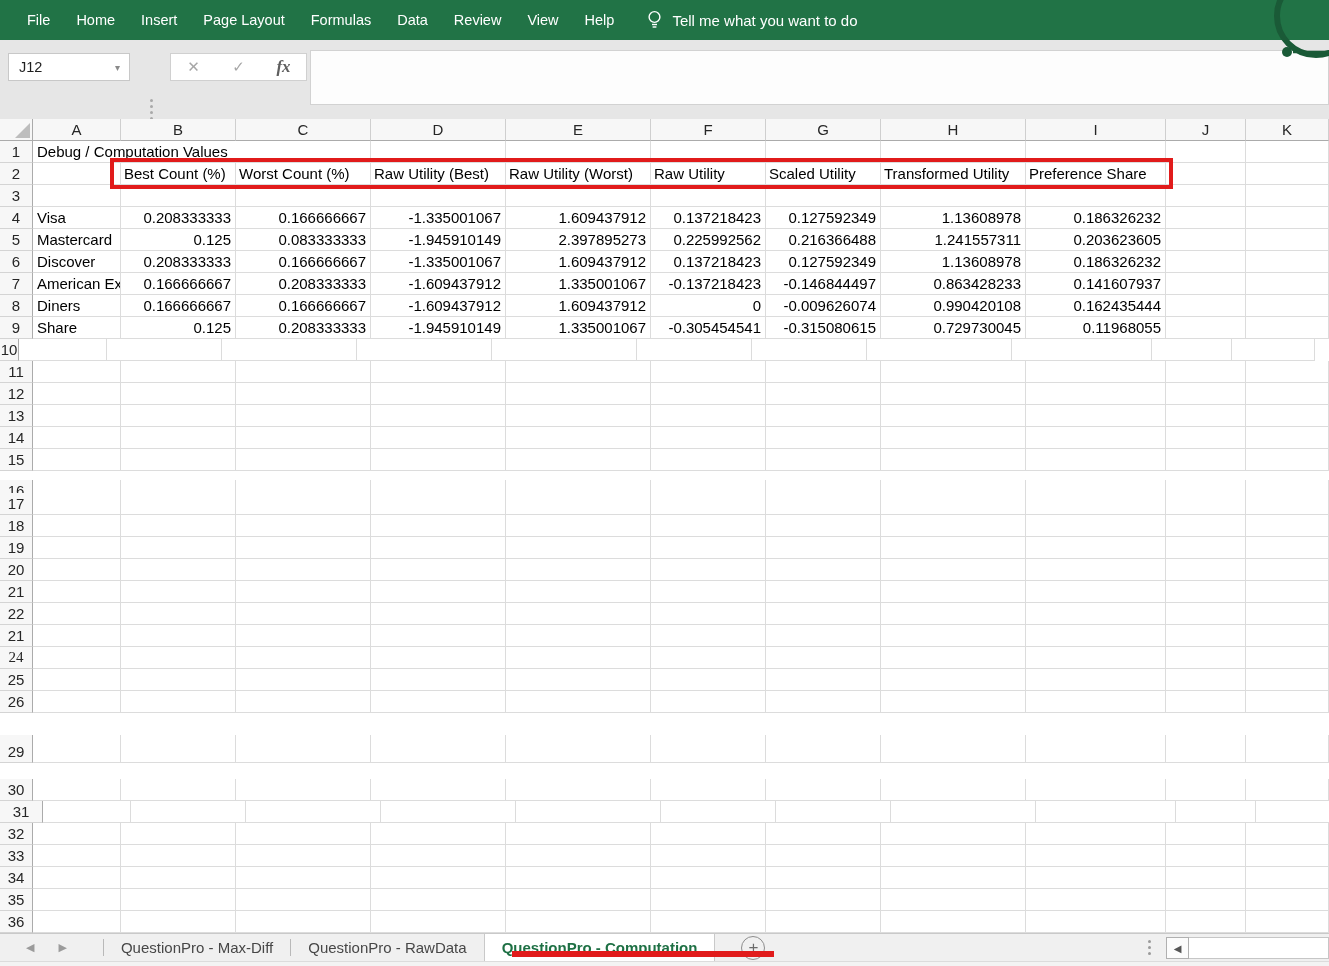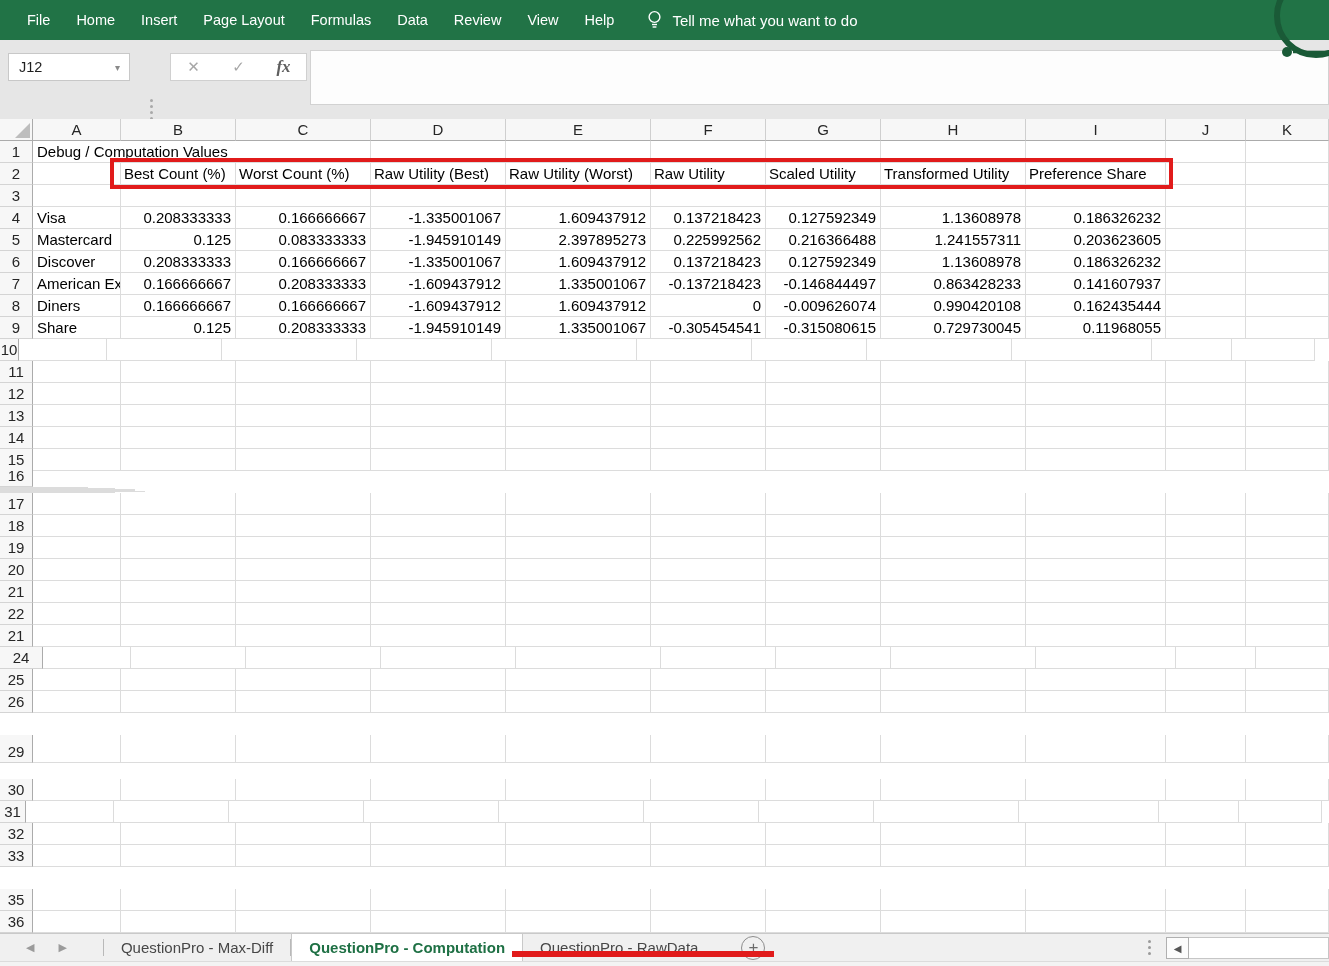--- a/index.html
+++ b/index.html
@@ -344,21 +344,21 @@
       <div class="gc" style="width: 135px;"></div>
       <div class="gc" style="width: 135px;"></div>
       <div class="gc" style="width: 145px;"></div>
       <div class="gc" style="width: 115px;"></div>
       <div class="gc" style="width: 115px;"></div>
       <div class="gc" style="width: 145px;"></div>
       <div class="gc" style="width: 140px;"></div>
       <div class="gc" style="width: 80px;"></div>
       <div class="gc" style="width: 83px;"></div>
     </div>
-    <div class="grow" style="top: 346px; flex-direction: column;">
+    <div class="grow" style="top: 361px;">
       <div class="rowhdr" style="width: 33px;">16</div>
       <div class="gc" style="width: 88px;"></div>
       <div class="gc" style="width: 115px;"></div>
       <div class="gc" style="width: 135px;"></div>
       <div class="gc" style="width: 135px;"></div>
       <div class="gc" style="width: 145px;"></div>
       <div class="gc" style="width: 115px;"></div>
       <div class="gc" style="width: 115px;"></div>
       <div class="gc" style="width: 145px;"></div>
       <div class="gc" style="width: 140px;"></div>
@@ -457,21 +457,21 @@
       <div class="gc" style="width: 135px;"></div>
       <div class="gc" style="width: 145px;"></div>
       <div class="gc" style="width: 115px;"></div>
       <div class="gc" style="width: 115px;"></div>
       <div class="gc" style="width: 145px;"></div>
       <div class="gc" style="width: 140px;"></div>
       <div class="gc" style="width: 80px;"></div>
       <div class="gc" style="width: 83px;"></div>
     </div>
     <div class="grow" style="top: 528px;">
-      <div class="rowhdr" style="width: 43px;">24</div>
+      <div class="rowhdr" style="width: 33px; font-family: Liberation Serif, serif;">24</div>
       <div class="gc" style="width: 88px;"></div>
       <div class="gc" style="width: 115px;"></div>
       <div class="gc" style="width: 135px;"></div>
       <div class="gc" style="width: 135px;"></div>
       <div class="gc" style="width: 145px;"></div>
       <div class="gc" style="width: 115px;"></div>
       <div class="gc" style="width: 115px;"></div>
       <div class="gc" style="width: 145px;"></div>
       <div class="gc" style="width: 140px;"></div>
       <div class="gc" style="width: 80px;"></div>
@@ -541,21 +541,21 @@
       <div class="gc" style="width: 135px;"></div>
       <div class="gc" style="width: 145px;"></div>
       <div class="gc" style="width: 115px;"></div>
       <div class="gc" style="width: 115px;"></div>
       <div class="gc" style="width: 145px;"></div>
       <div class="gc" style="width: 140px;"></div>
       <div class="gc" style="width: 80px;"></div>
       <div class="gc" style="width: 83px;"></div>
     </div>
     <div class="grow" style="top: 682px;">
-      <div class="rowhdr" style="width: 26px;">31</div>
+      <div class="rowhdr" style="width: 43px;">31</div>
       <div class="gc" style="width: 88px;"></div>
       <div class="gc" style="width: 115px;"></div>
       <div class="gc" style="width: 135px;"></div>
       <div class="gc" style="width: 135px;"></div>
       <div class="gc" style="width: 145px;"></div>
       <div class="gc" style="width: 115px;"></div>
       <div class="gc" style="width: 115px;"></div>
       <div class="gc" style="width: 145px;"></div>
       <div class="gc" style="width: 140px;"></div>
       <div class="gc" style="width: 80px;"></div>
@@ -570,20 +570,34 @@
       <div class="gc" style="width: 145px;"></div>
       <div class="gc" style="width: 115px;"></div>
       <div class="gc" style="width: 115px;"></div>
       <div class="gc" style="width: 145px;"></div>
       <div class="gc" style="width: 140px;"></div>
       <div class="gc" style="width: 80px;"></div>
       <div class="gc" style="width: 83px;"></div>
     </div>
     <div class="grow" style="top: 726px;">
       <div class="rowhdr" style="width: 33px;">33</div>
+      <div class="gc" style="width: 88px;"></div>
+      <div class="gc" style="width: 115px;"></div>
+      <div class="gc" style="width: 135px;"></div>
+      <div class="gc" style="width: 135px;"></div>
+      <div class="gc" style="width: 145px;"></div>
+      <div class="gc" style="width: 115px;"></div>
+      <div class="gc" style="width: 115px;"></div>
+      <div class="gc" style="width: 145px;"></div>
+      <div class="gc" style="width: 140px;"></div>
+      <div class="gc" style="width: 80px;"></div>
+      <div class="gc" style="width: 83px;"></div>
+    </div>
+    <div class="grow" style="top: 748px;">
+      <div class="rowhdr" style="width: 33px;">34</div>
       <div class="gc" style="width: 88px;"></div>
       <div class="gc" style="width: 115px;"></div>
       <div class="gc" style="width: 135px;"></div>
       <div class="gc" style="width: 135px;"></div>
       <div class="gc" style="width: 145px;"></div>
       <div class="gc" style="width: 115px;"></div>
       <div class="gc" style="width: 115px;"></div>
       <div class="gc" style="width: 145px;"></div>
       <div class="gc" style="width: 140px;"></div>
       <div class="gc" style="width: 80px;"></div>
@@ -620,22 +634,22 @@
   </div>
 
 <div class="ann-box"></div>
 
 <div class="tabbar">
   <span class="navarr l">◀</span>
   <span class="navarr r">▶</span>
   <span class="tabsep first"></span>
   <span class="stab">QuestionPro - Max-Diff</span>
   <span class="tabsep"></span>
+  <span class="stab">QuestionPro - RawData</span>
   <span class="stab active">QuestionPro - Computation</span>
-  <span class="stab">QuestionPro - RawData</span>
   <span class="addsheet">+</span>
   <span class="hdots">
       <i></i>
       <i></i>
       <i></i>
     </span>
   <span class="scrollbtn">◀</span>
   <span class="scrolltrack"></span>
 </div>
 

